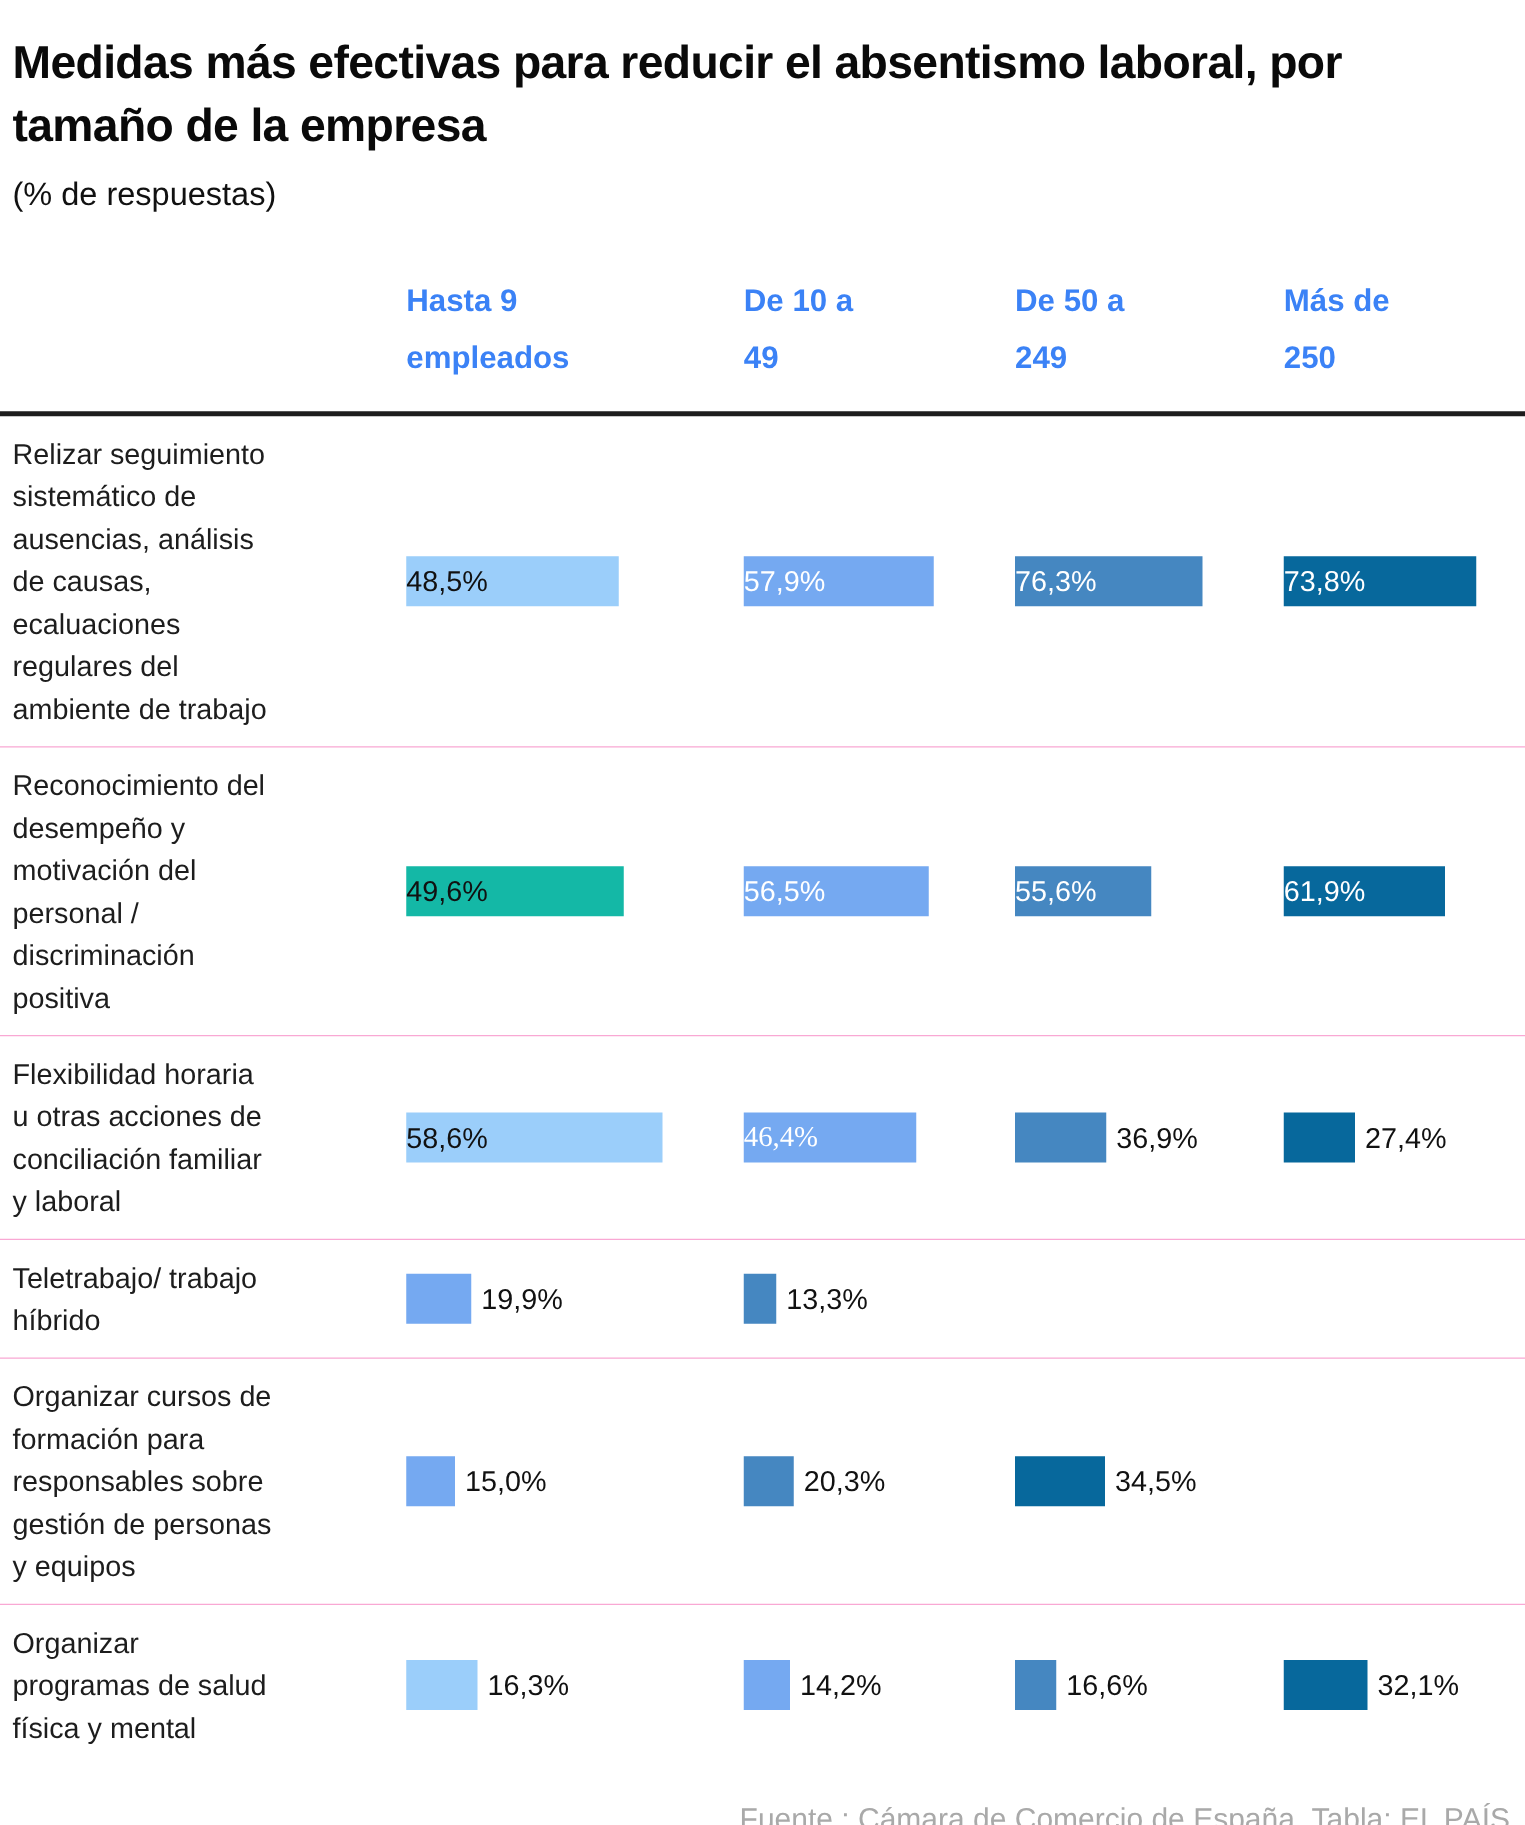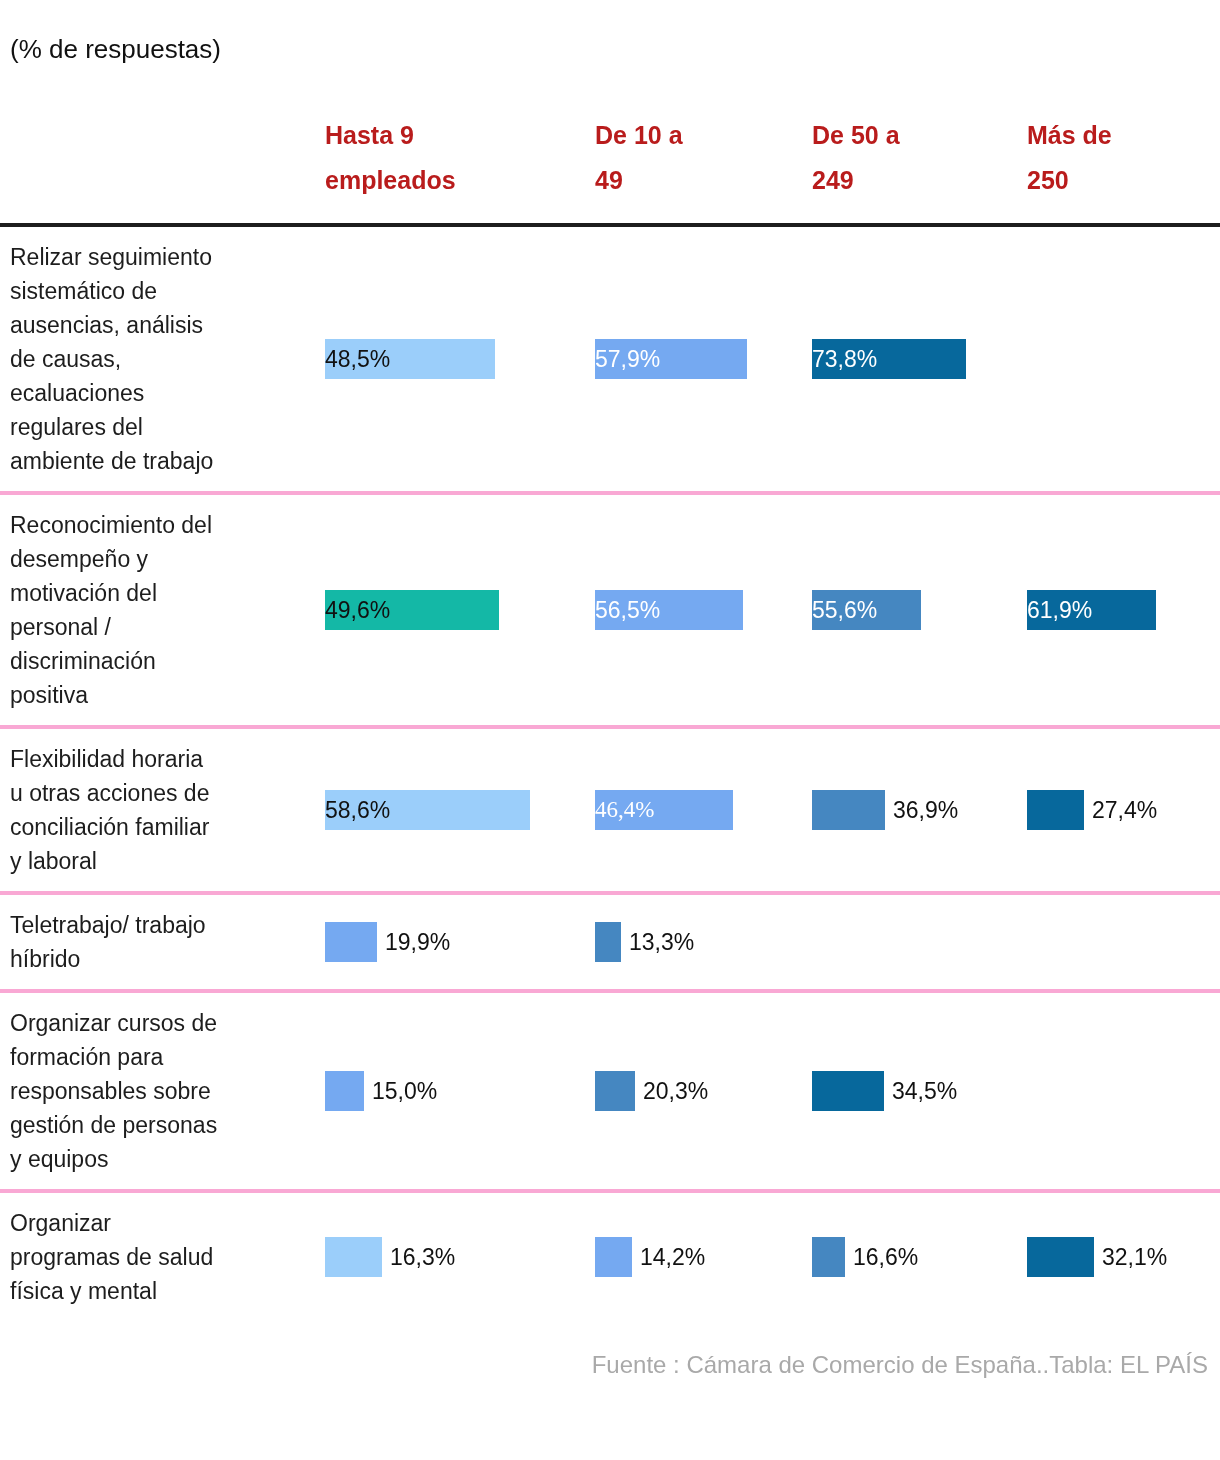--- a/index.html
+++ b/index.html
@@ -38,24 +38,24 @@
   }
   .hdr-row {
     border-bottom: 4px solid #1d1d1d;
     padding-bottom: 20px;
   }
   .hdr-cell {
     font-size: 25px;
     font-weight: 700;
     line-height: 45px;
     white-space: pre-line;
-    color: #b91c1c;
-  }
-
-  .data-row { border-bottom: 4px solid #f9a8d4; }
+    color: #3b82f6;
+  }
+
+  .data-row { border-bottom: 1px solid #f9a8d4; }
   .data-row:last-child { border-bottom: none; }
 
   .row-label {
     padding: 13px 10px 13px 10px;
     font-size: 23px;
     line-height: 34px;
     color: #1d1d1d;
     white-space: pre-line;
   }
   .bar-cell {
@@ -84,20 +84,21 @@
     padding-right: 12px;
     text-align: right;
     font-size: 24px;
   }
 </style>
 </head>
 <body>
 
 <div class="page">
 
+  <h1 class="title">Medidas más efectivas para reducir el absentismo laboral, por tamaño de la empresa</h1>
   <div class="subtitle">(% de respuestas)</div>
 
   <div class="table">
     <div class="hdr-row" style="border-bottom-color: rgb(29, 29, 29);">
       <div class="hdr-cell"></div>
       <div class="hdr-cell">Hasta 9
 empleados</div>
       <div class="hdr-cell">De 10 a
 49</div>
       <div class="hdr-cell">De 50 a
@@ -118,20 +119,25 @@
             <div class="bar" style="width: 170px; background: rgb(155, 206, 250);">
               <span class="val inside">48,5%</span>
             </div>
           </div>
           <div class="bar-cell">
             <div class="bar" style="width: 152px; background: rgb(117, 169, 241);">
               <span class="val inside on-dark">57,9%</span>
             </div>
           </div>
           <div class="bar-cell">
+            <div class="bar" style="width: 150px; background: rgb(69, 135, 193);">
+              <span class="val inside on-dark">76,3%</span>
+            </div>
+          </div>
+          <div class="bar-cell">
             <div class="bar" style="width: 154px; background: rgb(7, 104, 156);">
               <span class="val inside on-dark">73,8%</span>
             </div>
           </div>
         </div>
 
   <div class="data-row">
     <div class="row-label">Reconocimiento del
 desempeño y
 motivación del

